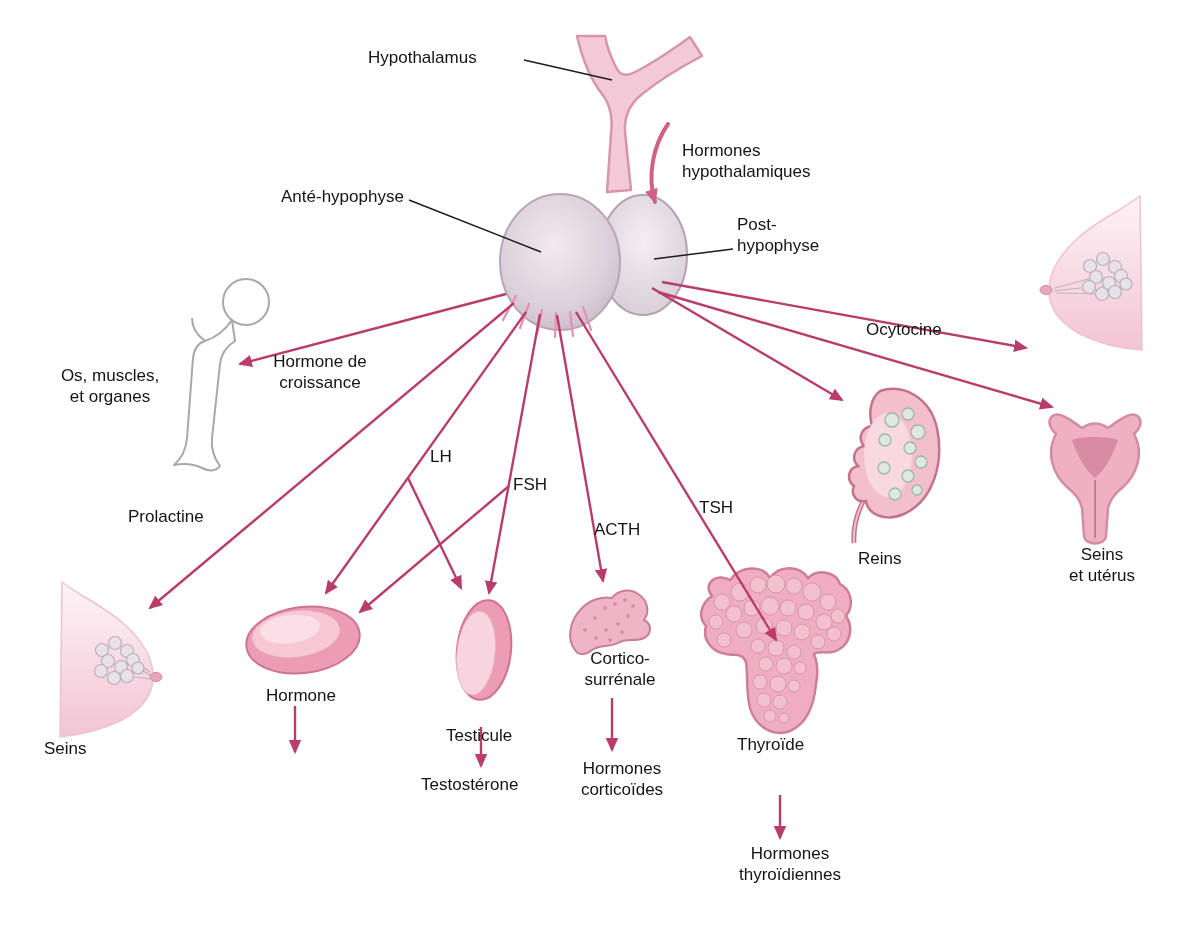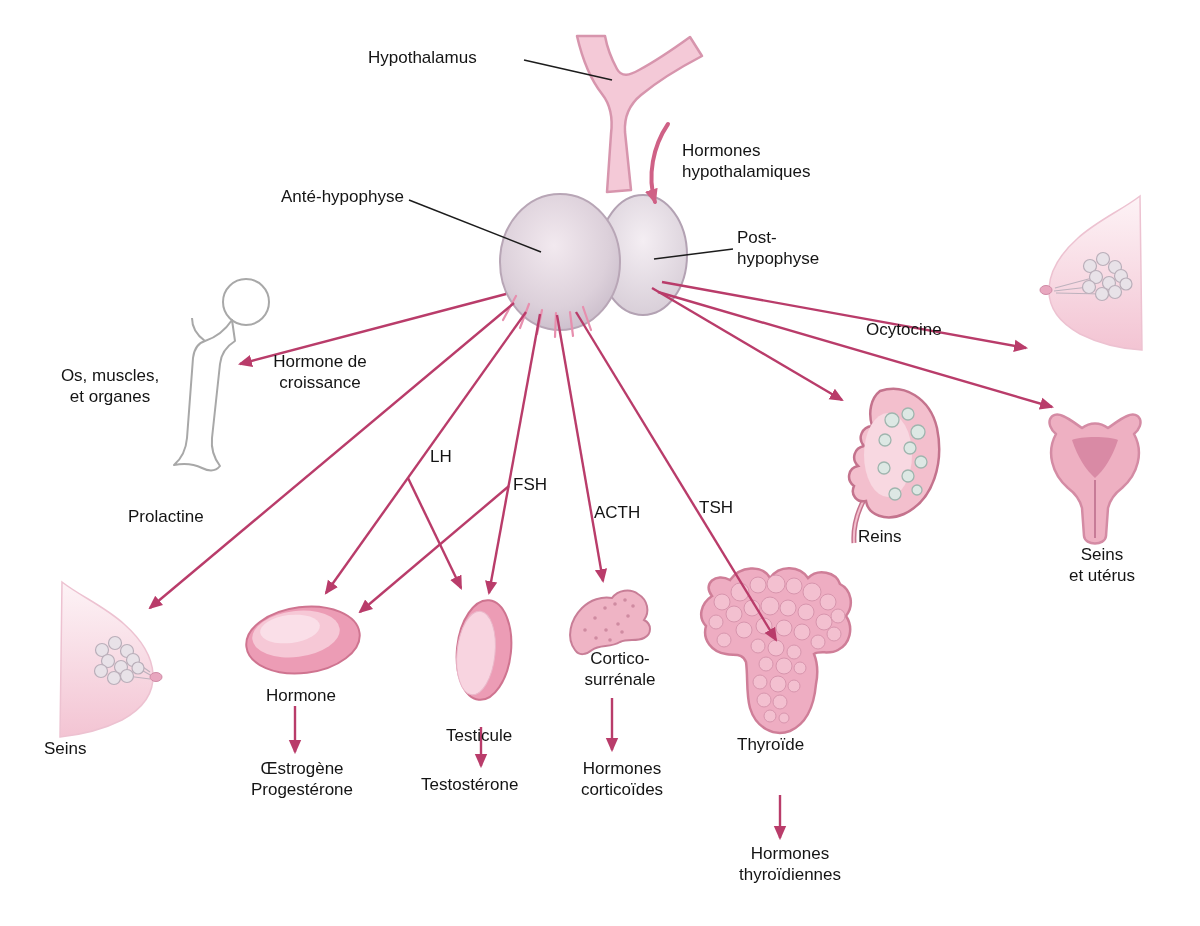--- a/index.html
+++ b/index.html
@@ -230,37 +230,35 @@
       <line class="ptr" x1="524" y1="60" x2="612" y2="80"></line>
       <line class="ptr" x1="409" y1="200" x2="541" y2="252"></line>
       <line class="ptr" x1="733" y1="249" x2="654" y2="259"></line>
     </g>
   </svg>
 
   <div class="lbl" style="left:368px;top:48px">Hypothalamus</div>
   <div class="lbl" style="left:682px;top:141px">Hormones
 hypothalamiques</div>
   <div class="lbl" style="left:281px;top:187px">Anté-hypophyse</div>
-  <div class="lbl" style="left:737px;top:228px">Post-
+  <div class="lbl" style="left:737px;top:215px">Post-
 hypophyse</div>
   <div class="lbl c" style="left:44px;top:366px;width:132px">Os, muscles,
 et organes</div>
   <div class="lbl c" style="left:256px;top:352px;width:128px">Hormone de
 croissance</div>
   <div class="lbl" style="left:128px;top:507px">Prolactine</div>
   <div class="lbl" style="left:44px;top:739px">Seins</div>
   <div class="lbl" style="left:430px;top:447px">LH</div>
   <div class="lbl" style="left:513px;top:475px">FSH</div>
-  <div class="lbl" style="left:594px;top:503px">ACTH</div>
+  <div class="lbl" style="left:594px;top:520px">ACTH</div>
   <div class="lbl" style="left:699px;top:498px">TSH</div>
   <div class="lbl" style="left:866px;top:320px">Ocytocine</div>
-  <div class="lbl" style="left:858px;top:527px">Reins</div>
+  <div class="lbl" style="left:858px;top:549px">Reins</div>
   <div class="lbl" style="left:266px;top:686px">Hormone</div>
-  <div class="lbl c" style="left:240px;top:759px;width:124px">Œstrogène
-Progestérone</div>
   <div class="lbl" style="left:446px;top:726px">Testicule</div>
   <div class="lbl" style="left:421px;top:775px">Testostérone</div>
   <div class="lbl c" style="left:570px;top:649px;width:100px">Cortico-
 surrénale</div>
   <div class="lbl c" style="left:564px;top:759px;width:116px">Hormones
 corticoïdes</div>
   <div class="lbl" style="left:737px;top:735px">Thyroïde</div>
   <div class="lbl c" style="left:716px;top:844px;width:148px">Hormones
 thyroïdiennes</div>
   <div class="lbl c" style="left:1050px;top:545px;width:104px">Seins

